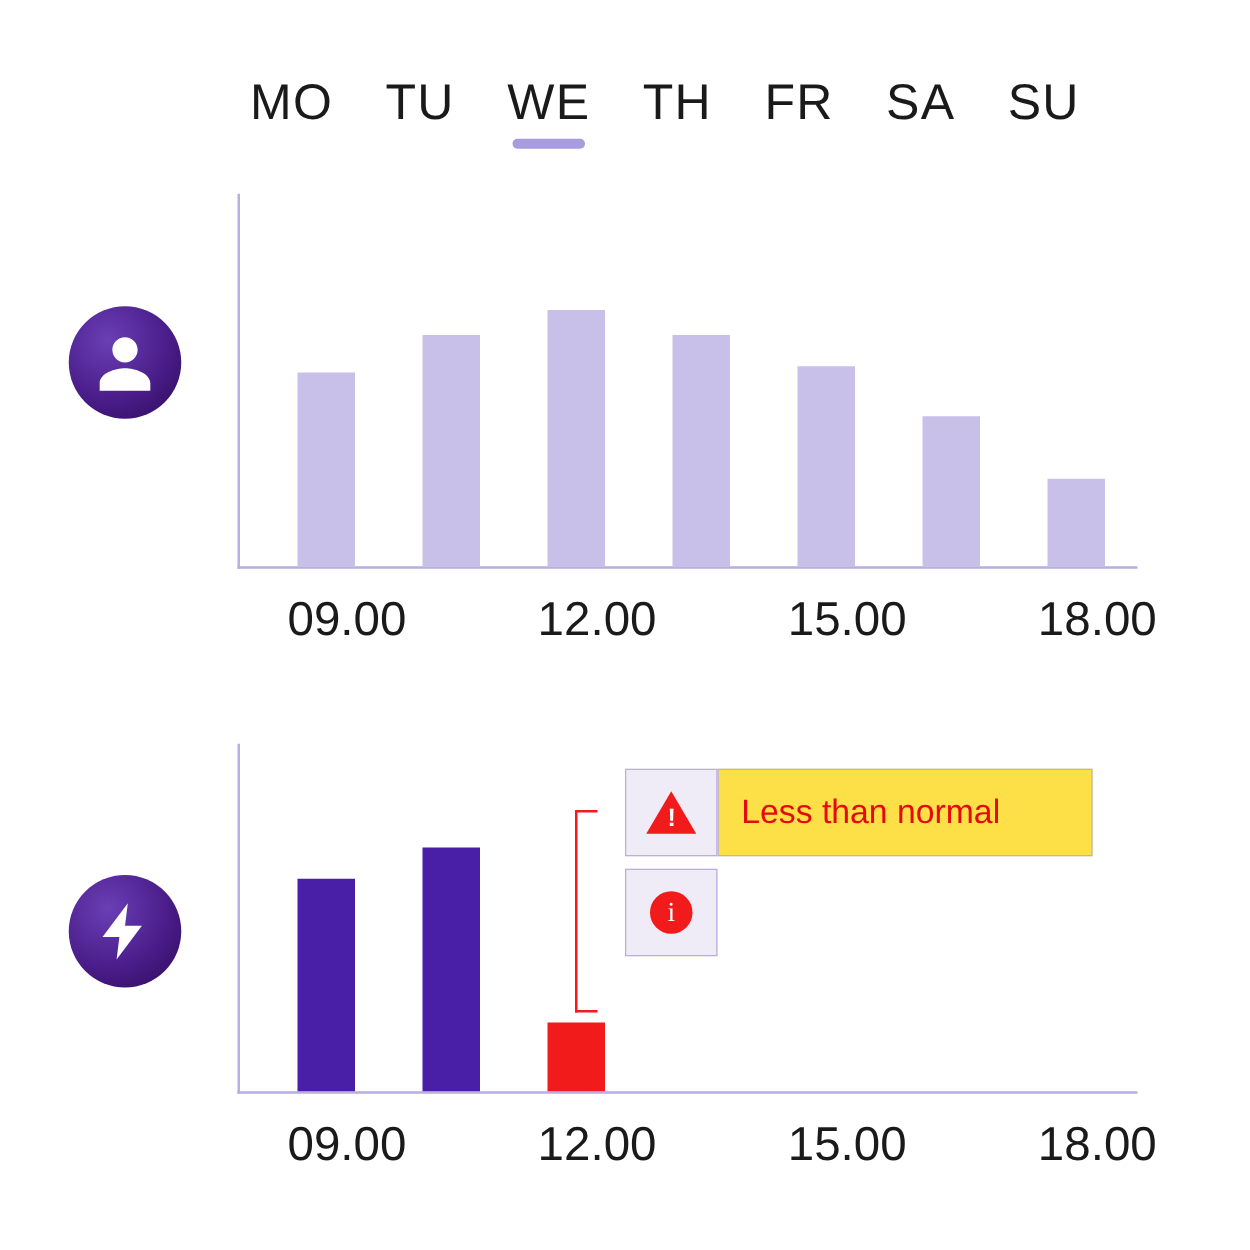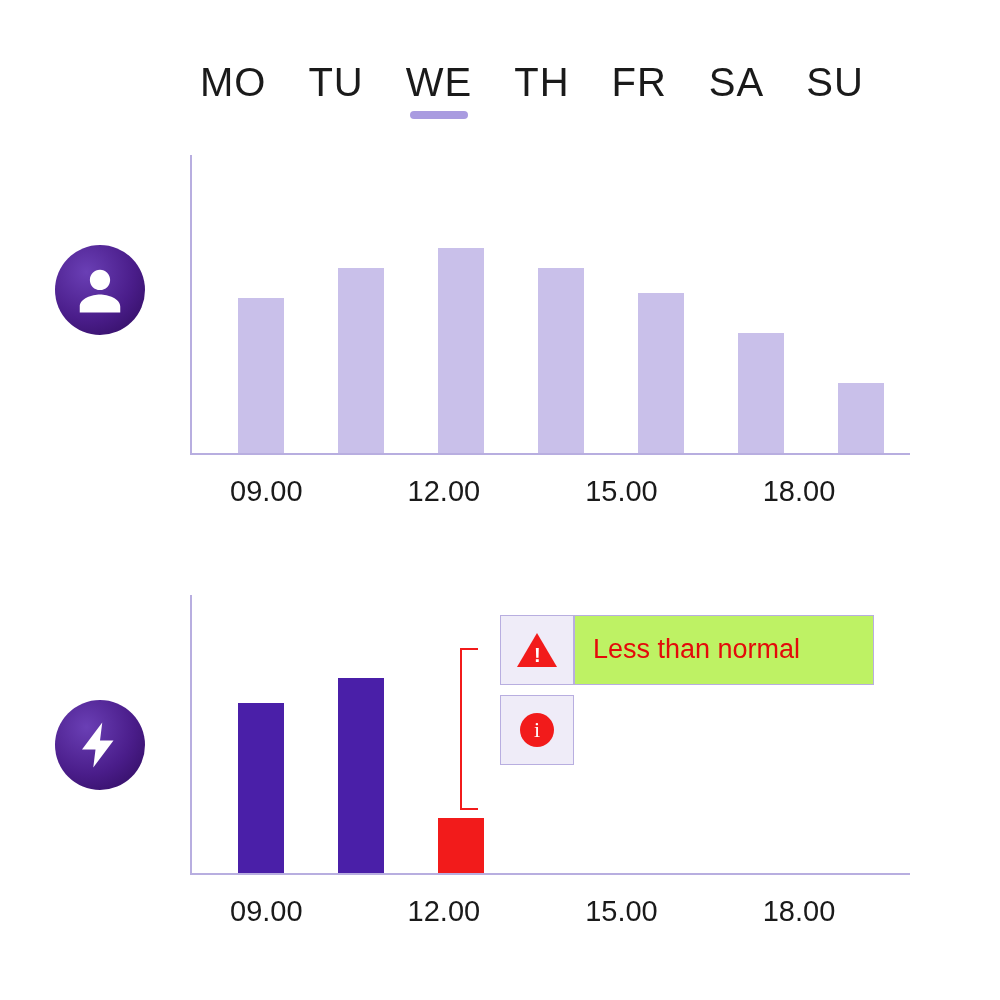--- a/index.html
+++ b/index.html
@@ -25,31 +25,31 @@
   
   .chart { position: absolute; }
   .axis-y { position: absolute; left: 0; top: 0; bottom: 0; width: 2px; background: #b8aee0; }
   .axis-x { position: absolute; left: 0; right: 0; bottom: 0; height: 2px; background: #b8aee0; }
   .bars { position: absolute; left: 0; right: 0; bottom: 2px; display: flex; align-items: flex-end; }
   .bar { width: 46px; border-radius: 0; }
   .bar.light { background: #c9c0ea; }
   .bar.dark  { background: #4a1fa8; }
   .bar.red   { background: #f21b1b; }
 
-  .xlabels { position: absolute; left: 0; right: 0; display: flex; font-size: 29px; color: #1a1a1a; }
+  .xlabels { position: absolute; left: 0; right: 0; display: flex; font-size: 38px; color: #1a1a1a; }
 
   
   .alerts { position: absolute; display: flex; flex-direction: column; gap: 10px; }
   .alert-row { display: flex; height: 70px; }
   .alert-icon-box {
     width: 74px; border: 1.5px solid #b8aee0; background: #efecf8;
     display: flex; align-items: center; justify-content: center;
   }
   .alert-text-box {
-    width: 300px; border: 1.5px solid #b8aee0; background: #bef264;
+    width: 300px; border: 1.5px solid #b8aee0; background: #fde047;
     display: flex; align-items: center; padding: 0 18px;
     color: #e40a0a; font-size: 27px; line-height: 1.15;
   }
   .tri { width: 0; height: 0; border-left: 20px solid transparent; border-right: 20px solid transparent; border-bottom: 34px solid #f21b1b; position: relative; }
   .tri .bang { position: absolute; left: -3px; top: 11px; color: #fff; font-size: 20px; font-weight: 700; }
   .info-dot { width: 34px; height: 34px; border-radius: 50%; background: #f21b1b; color: #fff; display:flex; align-items:center; justify-content:center; font-size:22px; font-family: Georgia, serif; font-style: normal; }
 
   .bracket { position: absolute; border-top: 2px solid #f21b1b; border-left: 2px solid #f21b1b; border-bottom: 2px solid #f21b1b; width: 18px; }
 </style>
 </head>

